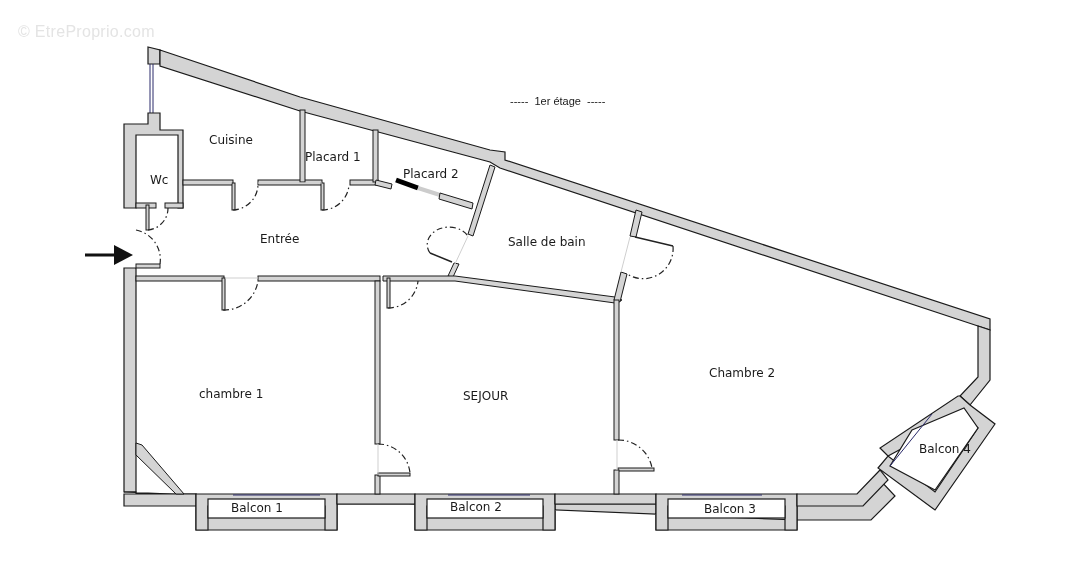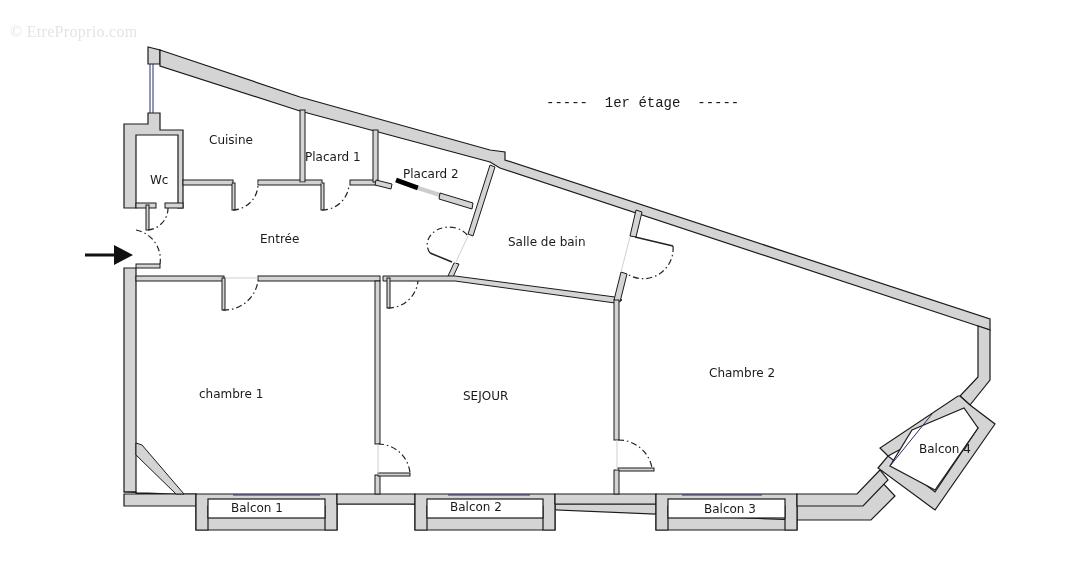--- a/index.html
+++ b/index.html
@@ -7,24 +7,24 @@
          font-family: "DejaVu Sans", "Liberation Sans", sans-serif; }
   #plan { position: absolute; left: 0; top: 0; width: 1091px; height: 580px; }
   .wall { fill: #d4d4d4; stroke: #1a1a1a; stroke-width: 1.2; stroke-linejoin: miter; }
   .iwall { fill: #d4d4d4; stroke: #1a1a1a; stroke-width: 1; }
   .balcony { fill: #ffffff; stroke: #1a1a1a; stroke-width: 1.2; }
   .window { stroke: #2a2a6a; stroke-width: 1; fill: none; }
   .door-swing { fill: none; stroke: #222; stroke-width: 1.2; stroke-dasharray: 6 3 1.5 3; }
   .door-leaf { stroke: #222; stroke-width: 1.5; fill: none; }
   .threshold { stroke: #cfcfcf; stroke-width: 1; }
   .room-label { font-size: 12px; fill: #1a1a1a; }
-  .wm { position: absolute; left: 10px; top: 23px; font-size: 16px; color: #e4e4e4;
-        font-family: Liberation Serif, serif; letter-spacing: 0.3px; }
-  .floor-title { position: absolute; left: 510px; top: 95px; font-size: 14px; color: #1a1a1a;
-                 font-family: Liberation Mono, monospace; white-space: pre; margin-left: 36px; }
+  .wm { position: absolute; left: 18px; top: 23px; font-size: 16px; color: #e4e4e4;
+        font-family: Liberation Sans, sans-serif; letter-spacing: 0.3px; }
+  .floor-title { position: absolute; left: 510px; top: 95px; font-size: 11px; color: #1a1a1a;
+                 font-family: Liberation Sans, sans-serif; white-space: pre; }
 </style>
 </head>
 <body>
 
 <div class="wm">© EtreProprio.com</div>
 <div class="floor-title">-----  1er étage  -----</div>
 
 <svg id="plan" viewBox="0 0 1091 580" xmlns="http://www.w3.org/2000/svg">
 
   <g>

